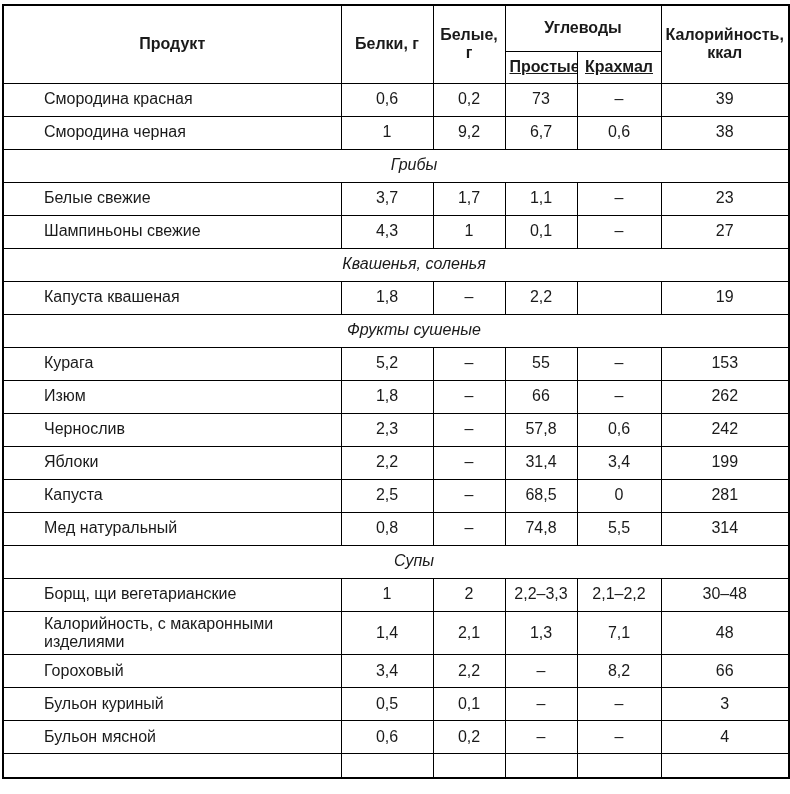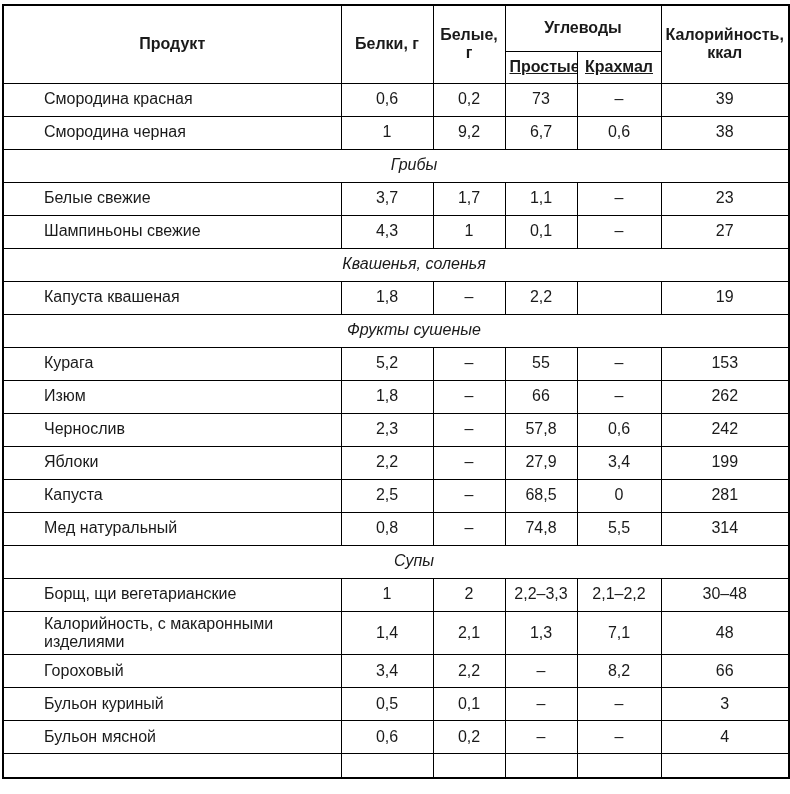--- a/index.html
+++ b/index.html
@@ -152,21 +152,21 @@
           <td class="value-cell">2,3</td>
           <td class="value-cell">–</td>
           <td class="value-cell">57,8</td>
           <td class="value-cell">0,6</td>
           <td class="value-cell">242</td>
         </tr>
         <tr>
           <td class="product-cell">Яблоки</td>
           <td class="value-cell">2,2</td>
           <td class="value-cell">–</td>
-          <td class="value-cell">27,9</td>
+          <td class="value-cell">31,4</td>
           <td class="value-cell">3,4</td>
           <td class="value-cell">199</td>
         </tr>
         <tr>
           <td class="product-cell">Капуста</td>
           <td class="value-cell">2,5</td>
           <td class="value-cell">–</td>
           <td class="value-cell">68,5</td>
           <td class="value-cell">0</td>
           <td class="value-cell">281</td>

